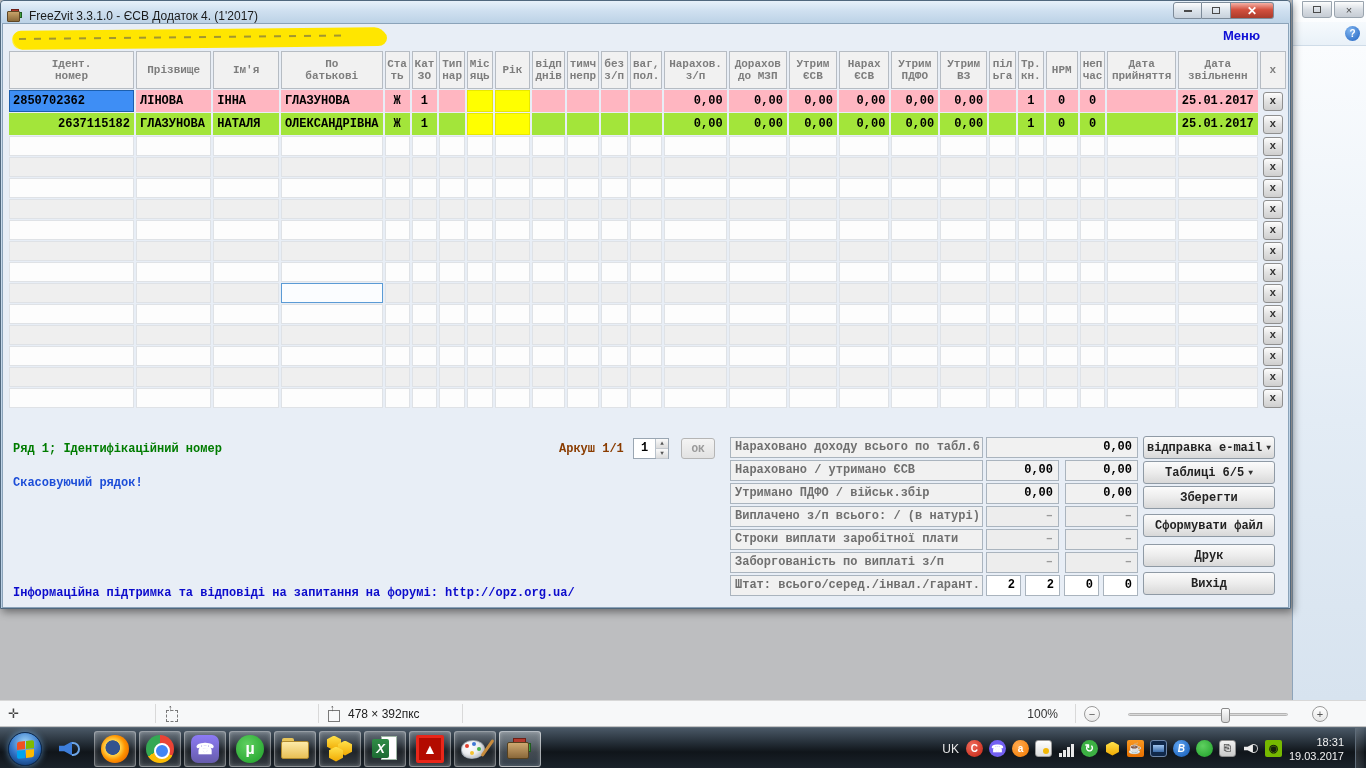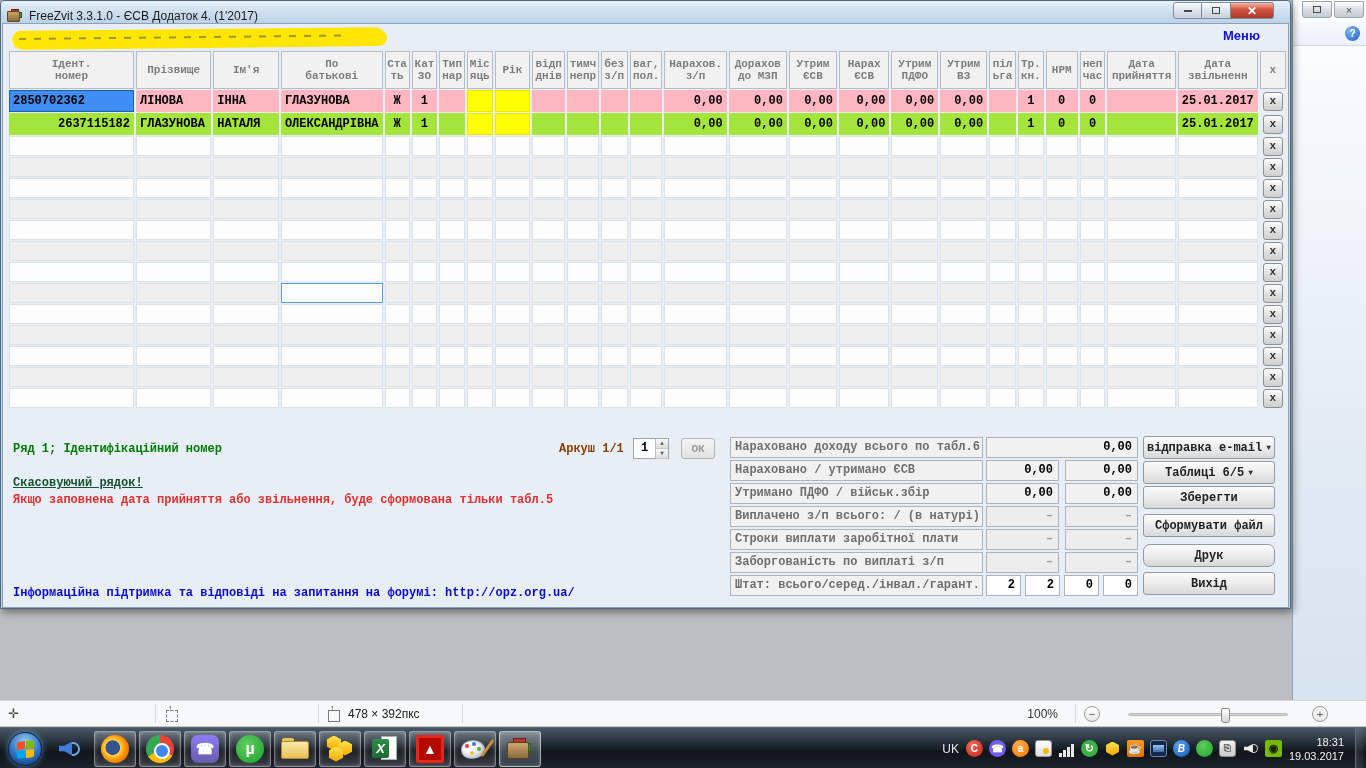--- a/index.html
+++ b/index.html
@@ -78,21 +78,21 @@
   td.focus { background:#fbfdff !important; border:1px solid #5b9bd5 !important; }
   td.delcol { background:transparent !important; border:none !important; padding:0; }
   .xbtn { width:20px; height:19px; font-family:"Liberation Mono",monospace; font-size:11px;
     font-weight:bold; color:#333; background:linear-gradient(#fdfdfd,#e2e2e2 50%,#cfcfcf);
     border:1px solid #8f8f8f; border-radius:3px; display:flex; align-items:center; justify-content:center; }
 
   
   .bottom-panel { position:absolute; left:0; right:0; top:412px; height:172px;
     font-family:"Liberation Mono","DejaVu Sans Mono",monospace; font-weight:bold; font-size:12px; }
   .row-info { position:absolute; left:10px; top:6px; color:#007c00; }
-  .warn1 { position:absolute; left:10px; top:40px; color:#14532d;text-decoration:underline; }
+  .warn1 { position:absolute; left:10px; top:40px; color:#1d4ed8; }
   .warn2 { position:absolute; left:10px; top:57px; color:#e03030; }
   .footer-link { position:absolute; left:10px; top:150px; color:#0b0bcc; }
   .sheet-label { position:absolute; left:556px; top:6px; color:#8a3c00; }
   .sheet-spin { position:absolute; left:630px; top:2px; width:36px; height:21px;
     background:#fff; border:1px solid #9aa6b2; display:flex; }
   .sheet-spin .val { flex:1; text-align:center; font-size:12px; line-height:19px; }
   .spin-btns { width:13px; display:flex; flex-direction:column; border-left:1px solid #b9c2cb; }
   .spin-btns span { flex:1; font-size:6px; line-height:9px; text-align:center; color:#555;
     background:linear-gradient(#fafafa,#dcdcdc); border-bottom:1px solid #c4c9cf; }
   .ok-btn { position:absolute; left:678px; top:2px; width:34px; height:21px;
@@ -834,21 +834,20 @@
               <td class="delcol">
                 <div class="xbtn">x</div>
               </td>
             </tr>
           </tbody>
       </table>
 
       <div class="bottom-panel">
         <div class="row-info">Ряд 1; Ідентифікаційний номер</div>
         <div class="warn1">Скасовуючий рядок!</div>
-        <div class="warn2">Якщо заповнена дата прийняття або звільнення, буде сформована тільки табл.5</div>
         <div class="footer-link">Інформаційна підтримка та відповіді на запитання на форумі: http://opz.org.ua/</div>
 
         <div class="sheet-label">Аркуш 1/1</div>
         <div class="sheet-spin">
           <div class="val">1</div>
           <div class="spin-btns">
             <span>▲</span>
             <span>▼</span>
           </div>
         </div>
@@ -886,21 +885,21 @@
             <div class="act-btn" style="top: 25px;">
               <span>Таблиці 6/5</span>
               <span class="dd">▼</span>
             </div>
             <div class="act-btn" style="top: 50px;">
               <span>Зберегти</span>
             </div>
             <div class="act-btn" style="top: 78px;">
               <span>Сформувати файл</span>
             </div>
-            <div class="act-btn" style="top: 108px; border-radius: 7px;">
+            <div class="act-btn" style="top: 108px;">
               <span>Друк</span>
             </div>
             <div class="act-btn" style="top: 136px;">
               <span>Вихід</span>
             </div>
           </div>
       </div>
     </div>
   </div>
 

